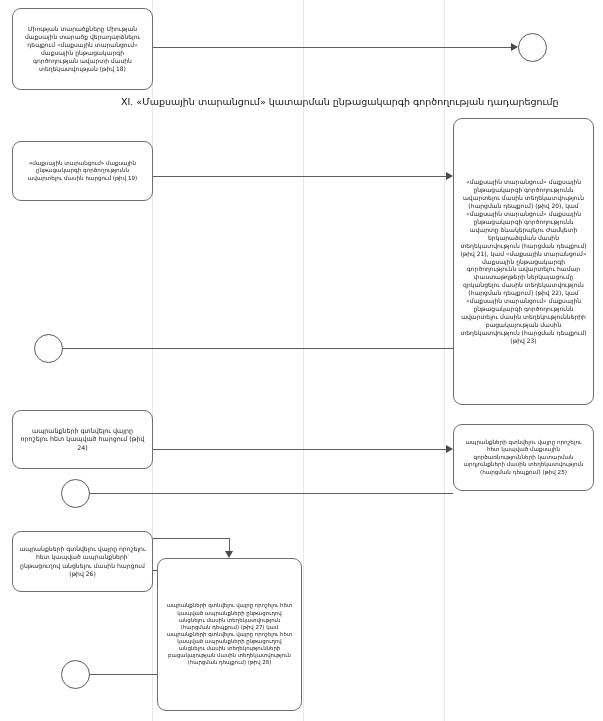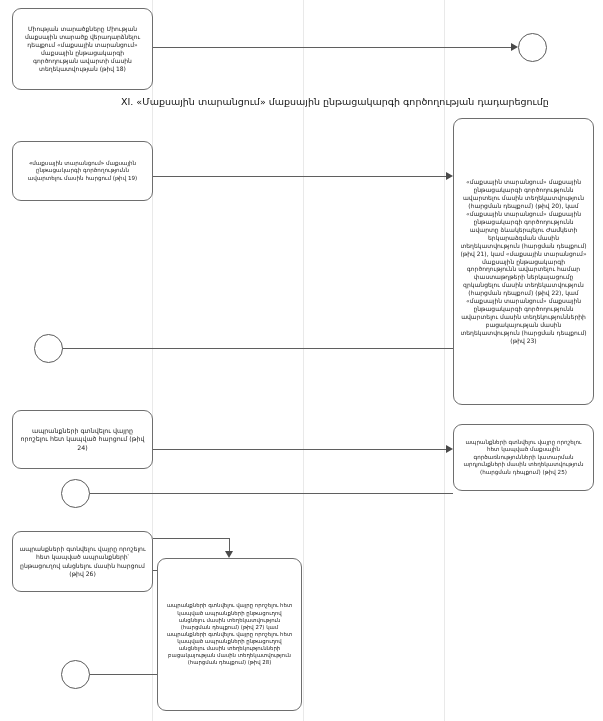--- a/index.html
+++ b/index.html
@@ -102,21 +102,21 @@
   <div class="lane-div" style="left:444px;"></div>
 
   <div class="box" style="left:12px; top:8px; width:141px; height:82px; font-size:6.0px;">
     <span>Միության տարածքները Միության մաքսային տարածք վերադարձնելու դեպքում «մաքսային տարանցում» մաքսային ընթացակարգի գործողության ավարտի մասին տեղեկատվության (թիվ 18)</span>
   </div>
 
   <div class="hline" style="left:153px; top:47px; width:358px;"></div>
   <div class="arrow-r" style="left:511px; top:43px;"></div>
   <div class="circle" style="left:518px; top:33px; width:29px; height:29px;"></div>
 
-  <div class="section-title" style="left:121px; top:96px;">XI. «Մաքսային տարանցում» մաքսային ընթացակարգի գործողության դադարեցումը</div>
+  <div class="section-title" style="left:121px; top:96px;">XI. «Մաքսային տարանցում» կատարման ընթացակարգի գործողության դադարեցումը</div>
 
   <div class="box" style="left:12px; top:141px; width:141px; height:60px; font-size:5.6px;">
     <span>«մաքսային տարանցում» մաքսային ընթացակարգի գործողությունն ավարտելու մասին հարցում (թիվ 19)</span>
   </div>
 
   <div class="hline" style="left:153px; top:176px; width:293px;"></div>
   <div class="arrow-r" style="left:446px; top:172px;"></div>
 
   <div class="box" style="left:453px; top:118px; width:141px; height:287px; font-size:6.0px;">
     <span>«մաքսային տարանցում» մաքսային ընթացակարգի գործողությունն ավարտելու մասին տեղեկատվություն (հարցման դեպքում) (թիվ 20), կամ «մաքսային տարանցում» մաքսային ընթացակարգի գործողությունն ավարտը ձևակերպելու Ժամկետի երկարաձգման մասին տեղեկատվություն (հարցման դեպքում) (թիվ 21), կամ «մաքսային տարանցում» մաքսային ընթացակարգի գործողությունն ավարտելու համար փաստաթղթերի ներկայացումը զրկանցելու մասին տեղեկատվություն (հարցման դեպքում) (թիվ 22), կամ «մաքսային տարանցում» մաքսային ընթացակարգի գործողությունն ավարտելու մասին տեղեկություններիի բացակայության մասին տեղեկատվություն (հարցման դեպքում) (թիվ 23)</span>

